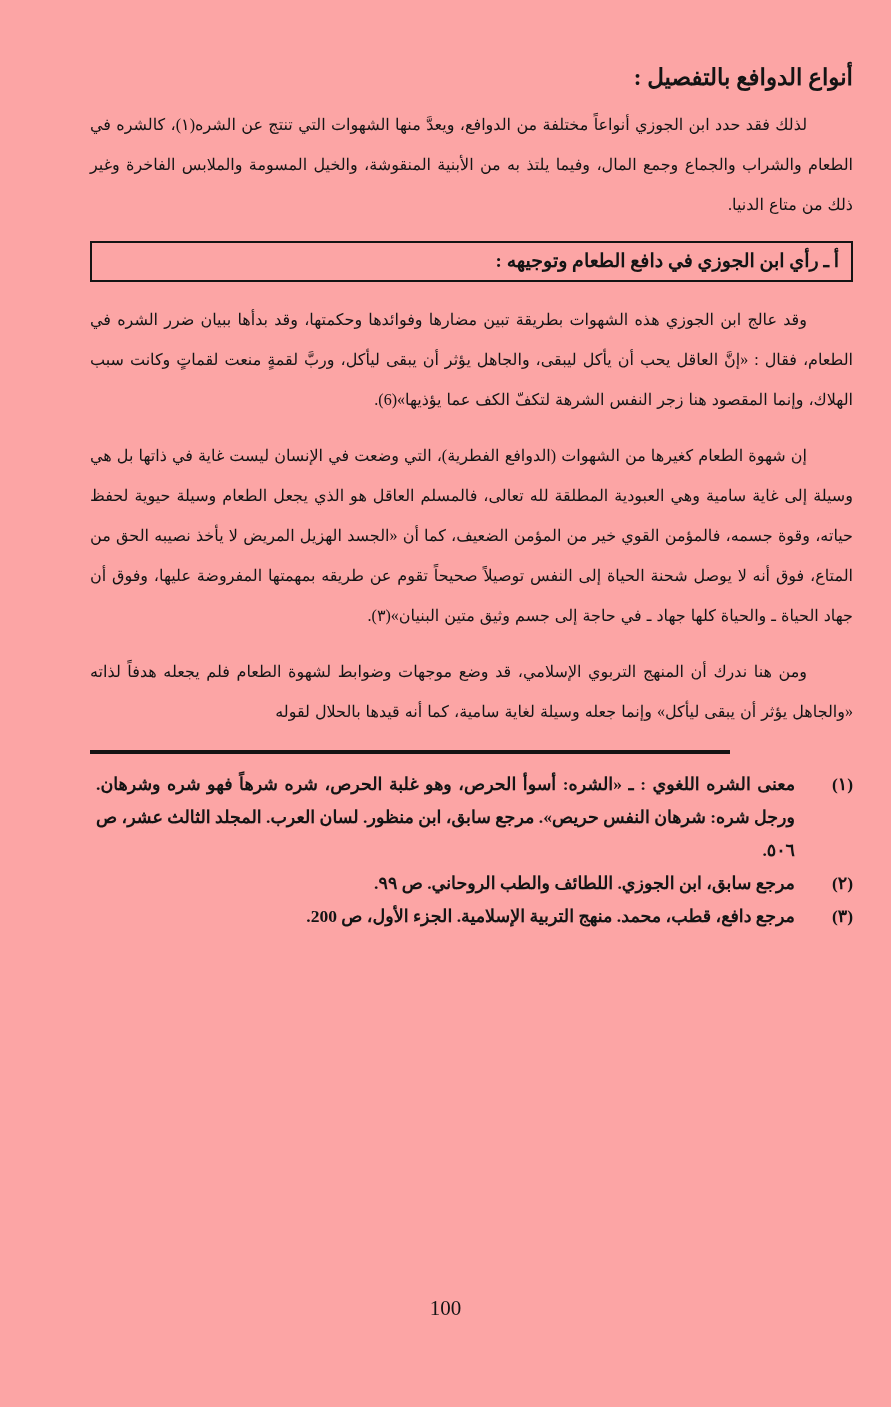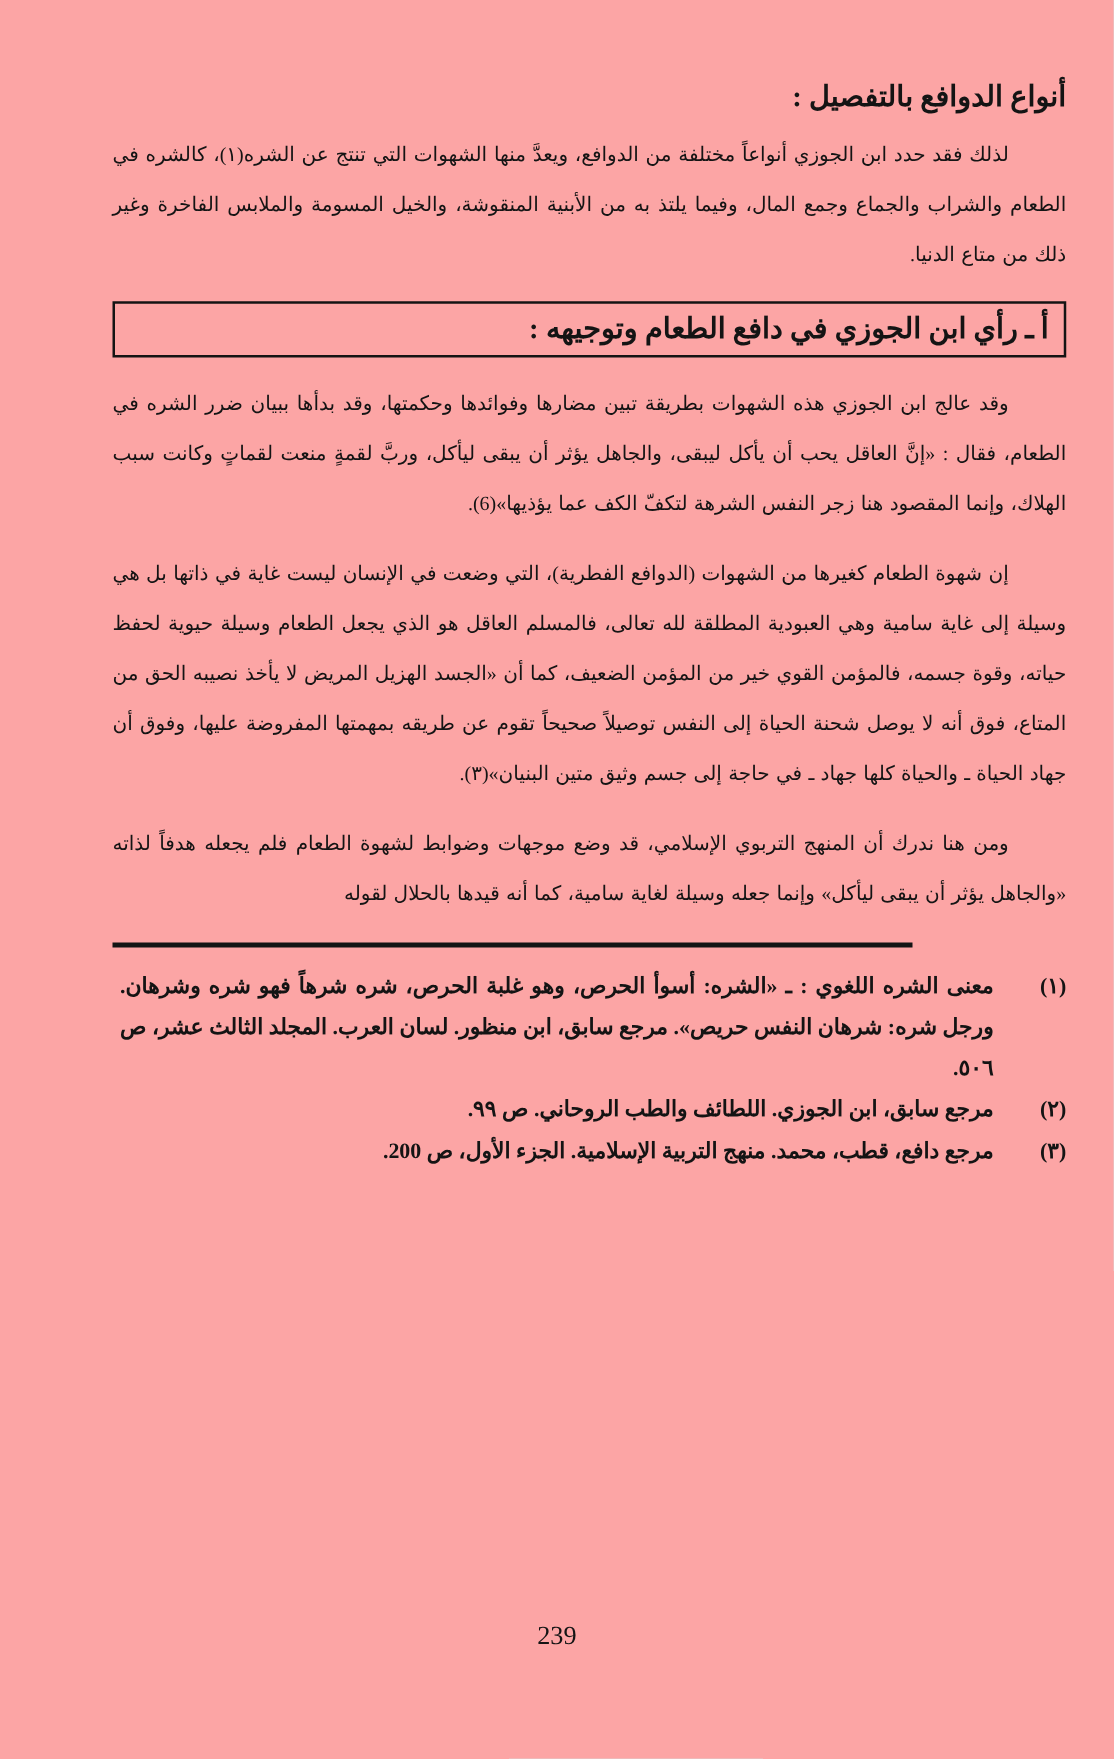--- a/index.html
+++ b/index.html
@@ -26,21 +26,21 @@
     font-size:16px;
     line-height:40px;
     text-align:justify;
     text-indent:46px;
     margin-bottom:16px;
     word-spacing:1px;
   }
   .boxed-heading {
     display:block;
     border:2px solid #141414;
-    font-size:23px;
+    font-size:19px;
     font-weight:bold;
     padding:6px 12px 8px 12px;
     margin:10px 0 18px 0;
   }
   .footnote-sep {
     height:4px;
     background:#141414;
     width:640px;
     margin:18px auto 14px 0;
   }
@@ -97,15 +97,15 @@
       <span class="fn-text"><span>مرجع سابق، ابن الجوزي. </span><span class="book-title">اللطائف والطب الروحاني</span><span>. ص ٩٩.</span></span>
     </div>
 
     <div class="footnote">
       <span class="fn-num">(٣)</span>
       <span class="fn-text"><span>مرجع دافع، قطب، محمد. </span><span class="book-title">منهج التربية الإسلامية</span><span>. الجزء الأول، ص 200.</span></span>
     </div>
 
   </div>
 
-  <div class="page-number">239</div>
+  <div class="page-number">100</div>
 
 </div>
 
 </body></html>

